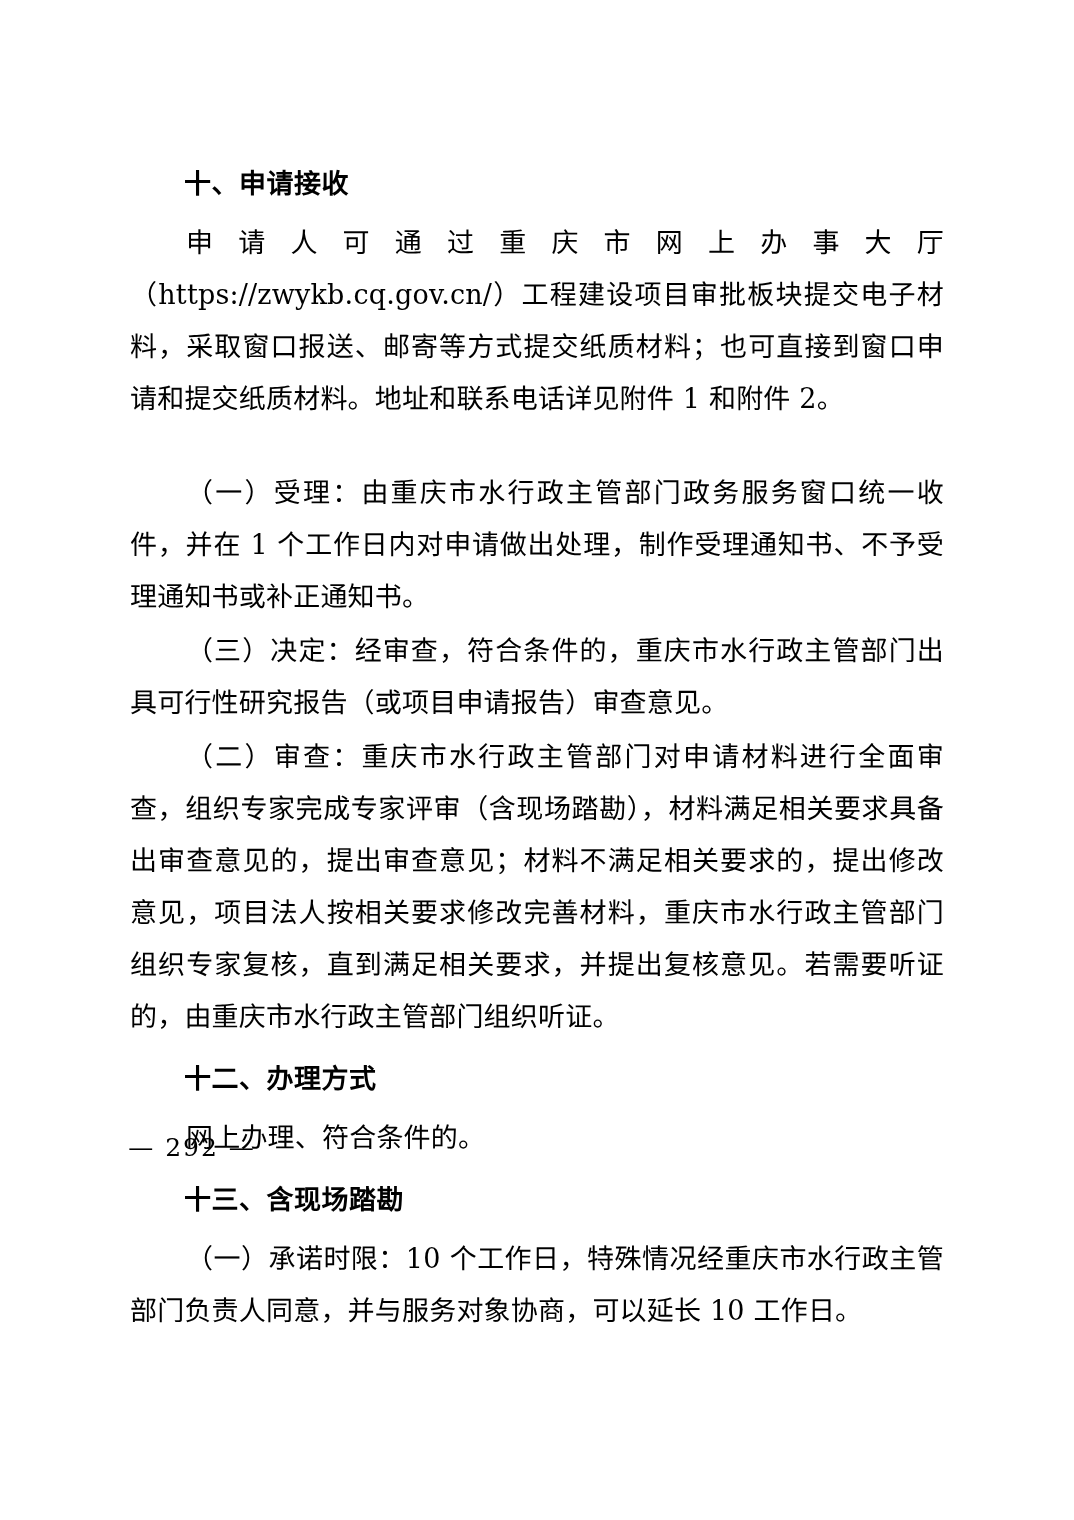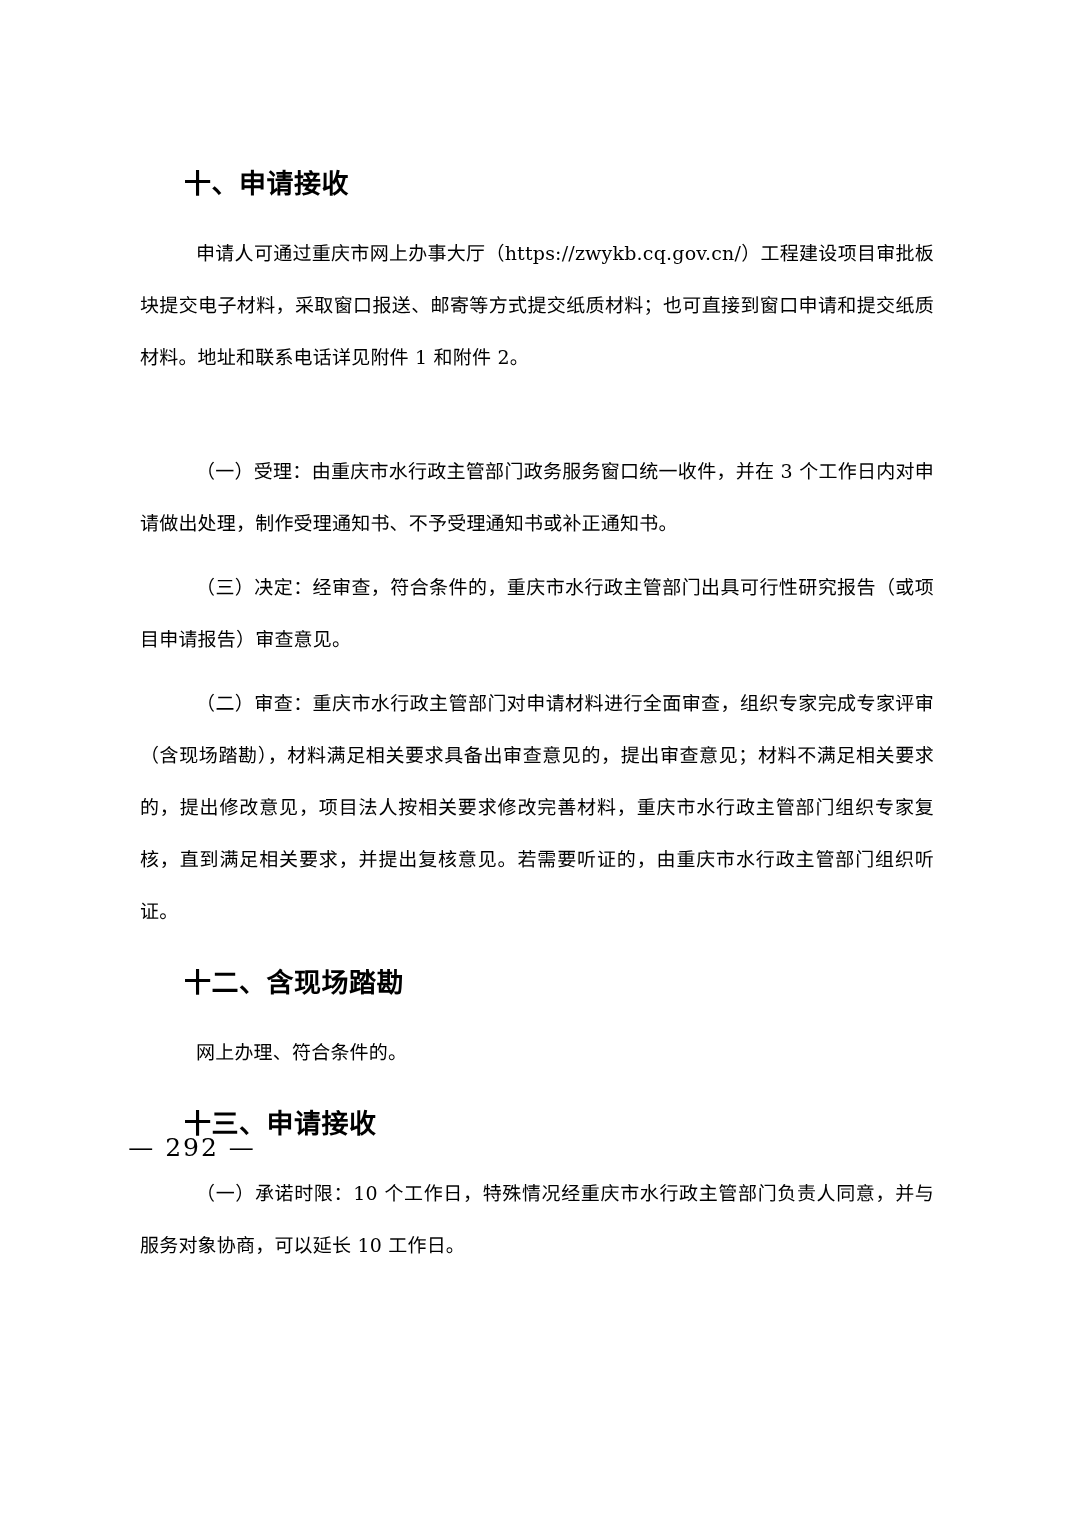--- a/index.html
+++ b/index.html
@@ -31,23 +31,23 @@
     font-family: "DejaVu Serif", "Liberation Serif", serif;
     font-weight: bold;
     font-size: 27px;
     line-height: 1.0;
     margin: 0;
     padding: 0;
     text-indent: 56px;
     letter-spacing: 0.5px;
   }
   p.para {
-    font-size: 19px;
+    font-size: 27px;
     line-height: 52px;
-    margin: 12px;
+    margin: 2px;
     padding: 0;
     text-indent: 56px;
     text-align: justify;
     text-justify: inter-ideograph;
     letter-spacing: 0.2px;
   }
   .spacer-after-heading { height: 18px; }
   .spacer-before-heading { height: 20px; }
   .block { margin-bottom: 0; }
   .footer {
@@ -73,37 +73,37 @@
     <div class="block">
       <h2 class="heading">十、申请接收</h2>
       <div class="spacer-after-heading"></div>
       <p class="para">申请人可通过重庆市网上办事大厅（https://zwykb.cq.gov.cn/）工程建设项目审批板块提交电子材料，采取窗口报送、邮寄等方式提交纸质材料；也可直接到窗口申请和提交纸质材料。地址和联系电话详见附件 1 和附件 2。</p>
     </div>
 
     <div class="spacer-before-heading"></div>
 
     <div class="block">
       <div class="spacer-after-heading"></div>
-      <p class="para">（一）受理：由重庆市水行政主管部门政务服务窗口统一收件，并在 3 个工作日内对申请做出处理，制作受理通知书、不予受理通知书或补正通知书。</p>
+      <p class="para">（一）受理：由重庆市水行政主管部门政务服务窗口统一收件，并在 1 个工作日内对申请做出处理，制作受理通知书、不予受理通知书或补正通知书。</p>
       <p class="para">（三）决定：经审查，符合条件的，重庆市水行政主管部门出具可行性研究报告（或项目申请报告）审查意见。</p>
       <p class="para">（二）审查：重庆市水行政主管部门对申请材料进行全面审查，组织专家完成专家评审（含现场踏勘），材料满足相关要求具备出审查意见的，提出审查意见；材料不满足相关要求的，提出修改意见，项目法人按相关要求修改完善材料，重庆市水行政主管部门组织专家复核，直到满足相关要求，并提出复核意见。若需要听证的，由重庆市水行政主管部门组织听证。</p>
     </div>
 
     <div class="spacer-before-heading"></div>
 
     <div class="block">
-      <h2 class="heading">十二、含现场踏勘</h2>
+      <h2 class="heading">十二、办理方式</h2>
       <div class="spacer-after-heading"></div>
       <p class="para">网上办理、符合条件的。</p>
     </div>
 
     <div class="spacer-before-heading"></div>
 
     <div class="block">
-      <h2 class="heading">十三、申请接收</h2>
+      <h2 class="heading">十三、含现场踏勘</h2>
       <div class="spacer-after-heading"></div>
       <p class="para">（一）承诺时限：10 个工作日，特殊情况经重庆市水行政主管部门负责人同意，并与服务对象协商，可以延长 10 工作日。</p>
     </div>
 
   </div>
 
   <div class="footer">
     <span class="pagenum-wrap">— 292 —</span>
   </div>
 </div>

